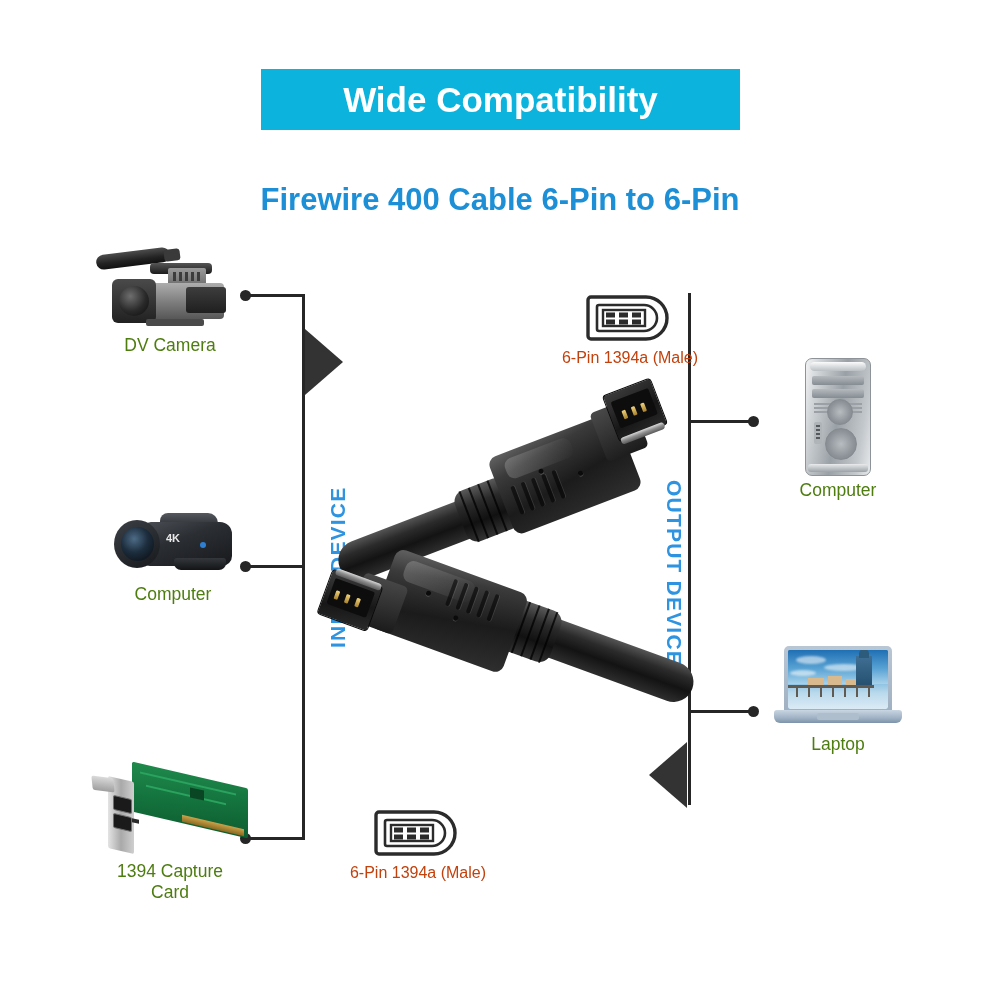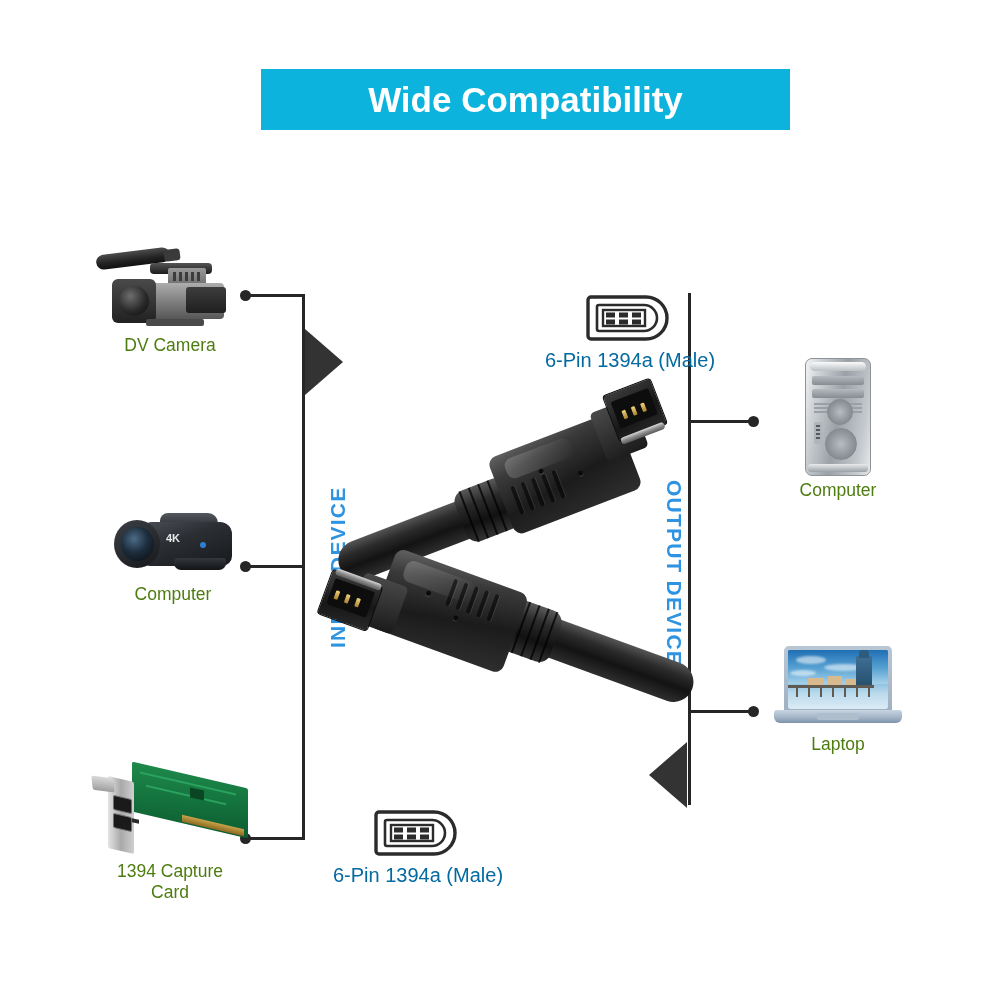--- a/index.html
+++ b/index.html
@@ -22,21 +22,21 @@
     left: 0; top: 0;
     width: 1000px;
     height: 1000px;
   }
 
   
   .banner {
     position: absolute;
     left: 261px;
     top: 69px;
-    width: 529px;
+    width: 479px;
     height: 61px;
     background: #0cb3dd;
     display: flex;
     align-items: center;
     justify-content: center;
   }
   .banner-text {
     color: #ffffff;
     font-size: 35px;
     font-weight: bold;
@@ -361,22 +361,22 @@
     position: absolute; left: 43px; top: 67px;
     width: 42px; height: 7px; border-radius: 2px;
     background: #aebecd;
   }
 
   
   .conn-icon { display:block; }
 
   .conn-block { position: absolute; text-align: center; }
   .conn-label {
-    font-size: 20px;
-    color: #0369a1;
+    font-size: 16px;
+    color: #c2410c;
     margin-top: 6px;
     white-space: nowrap;
   }
 
   
   .cable { position: absolute; }
 
   .cbl-cord {
     position: absolute;
     background: linear-gradient(180deg,#555 0%,#2b2b2b 28%,#131313 60%,#2e2e2e 100%);
@@ -444,20 +444,21 @@
 </style>
 </head>
 <body>
 
 <div id="stage">
 
   <div class="banner">
     <div class="banner-text">Wide Compatibility</div>
   </div>
 
+  <div class="subtitle">Firewire 400 Cable 6-Pin to 6-Pin</div>
 
   <div class="vline" style="left:302px; top:294px; height:546px;"></div>
 
   <div class="hline" style="left:243px; top:294px; width:60px;"></div>
   <div class="dot" style="left:240px; top:290px;"></div>
 
   <div class="hline" style="left:243px; top:565px; width:60px;"></div>
   <div class="dot" style="left:240px; top:561px;"></div>
 
   <div class="hline" style="left:243px; top:837px; width:60px;"></div>

